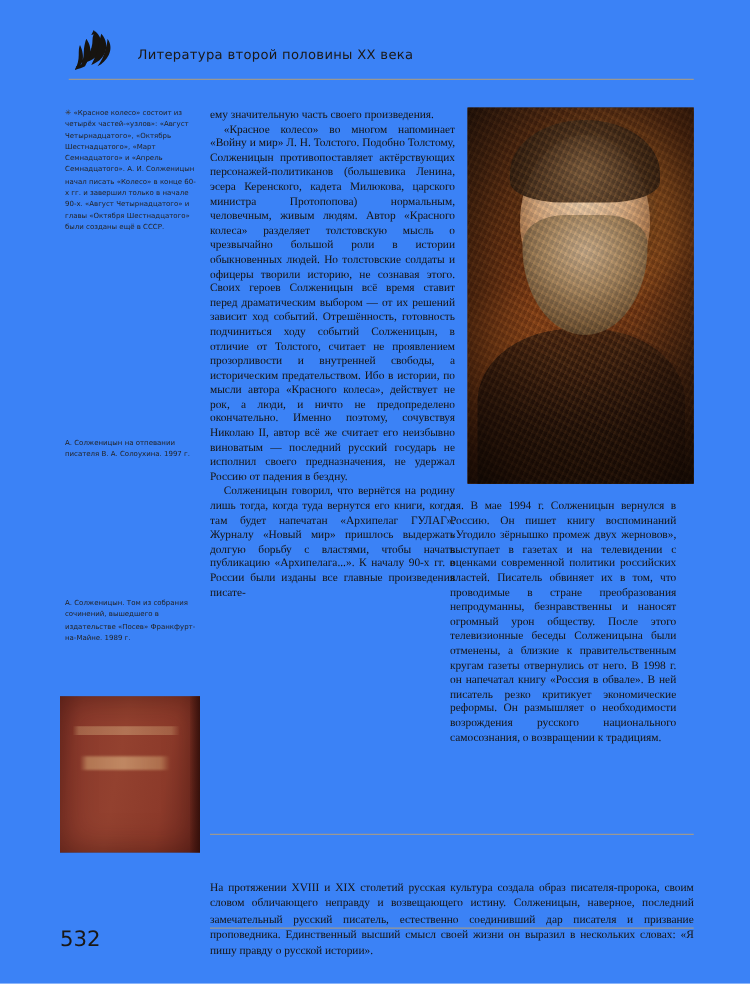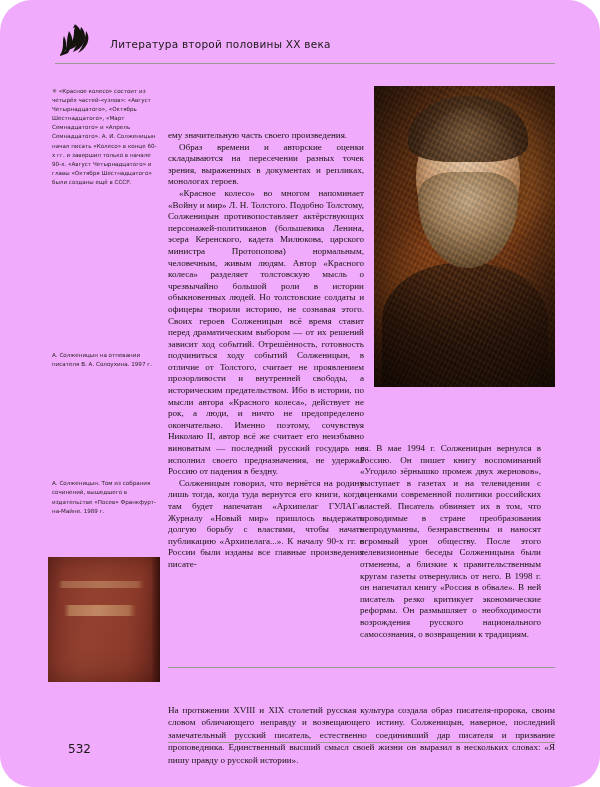--- a/index.html
+++ b/index.html
@@ -12,22 +12,21 @@
     height: 787px;
     position: relative;
     overflow: hidden;
     font-family: "Liberation Serif", serif;
     color: #15120f;
   }
 
   .page {
     position: absolute;
     inset: 0;
-    background: #f0abfc;
-    border-radius: 32px;
+    background: #3b82f6;
   }
 
   
   .running-head {
     position: absolute;
     left: 55px;
     top: 22px;
     width: 500px;
     height: 40px;
   }
@@ -138,21 +137,21 @@
   .col {
     position: absolute;
     font-size: 9.1px;
     line-height: 11.6px;
     text-align: justify;
     text-justify: inter-word;
     hyphens: manual;
     color: #16130f;
   }
   .col p { margin: 0; text-indent: 11px; }
-  .col p.noindent { text-indent: 0; margin-top: 44px; }
+  .col p.noindent { text-indent: 0; }
 
   .col-left {
     left: 168px;
     top: 86px;
     width: 196px;
   }
   .col-right-lower {
     left: 360px;
     top: 399px;
     width: 181px;
@@ -255,24 +254,24 @@
     left: 168px;
     top: 742px;
     width: 387px;
     height: 1px;
     background: #9a9893;
   }
 
   
   .folio {
     position: absolute;
-    left: 68px;
+    left: 48px;
     top: 742px;
     font-family: "DejaVu Sans", sans-serif;
-    font-size: 12px;
+    font-size: 17px;
     color: #1a1714;
   }
 </style>
 </head>
 <body>
 
 <div class="page">
 
   <div class="running-head">
     <span class="ornament">
@@ -312,21 +311,20 @@
     <div class="book-cover">
       <div class="book-line-top"></div>
       <div class="book-line-bottom"></div>
       <div class="book-spine"></div>
     </div>
 
   </div>
 
   <div class="col col-left">
     <p class="noindent">ему значительную часть своего произведения.</p>
-    <p>Образ времени и авторские оценки складываются на пересечении разных точек зрения, выраженных в документах и репликах, монологах героев.</p>
     <p>«Красное колесо» во многом напоминает «Войну и мир» Л. Н. Толстого. Подобно Толстому, Солженицын противопоставляет актёрствующих персонажей-политиканов (большевика Ленина, эсера Керенского, кадета Милюкова, царского министра Протопопова) нормальным, человечным, живым людям. Автор «Красного колеса» разделяет толстовскую мысль о чрезвычайно большой роли в истории обыкновенных людей. Но толстовские солдаты и офицеры творили историю, не сознавая этого. Своих героев Солженицын всё время ставит перед драматическим выбором — от их решений зависит ход событий. Отрешённость, готовность подчиниться ходу событий Солженицын, в отличие от Толстого, считает не проявлением прозорливости и внутренней свободы, а историческим предательством. Ибо в истории, по мысли автора «Красного колеса», действует не рок, а люди, и ничто не предопределено окончательно. Именно поэтому, сочувствуя Николаю II, автор всё же считает его неизбывно виноватым — последний русский государь не исполнил своего предназначения, не удержал Россию от падения в бездну.</p>
     <p>Солженицын говорил, что вернётся на родину лишь тогда, когда туда вернутся его книги, когда там будет напечатан «Архипелаг ГУЛАГ». Журналу «Новый мир» пришлось выдержать долгую борьбу с властями, чтобы начать публикацию «Архипелага...». К началу 90-х гг. в России были изданы все главные произведения писате-</p>
   </div>
 
   <div class="photo">
     <div class="photo-bg"></div>
     <div class="photo-body"></div>
     <div class="photo-head"></div>
     <div class="photo-hair"></div>
     <div class="photo-beard"></div>

